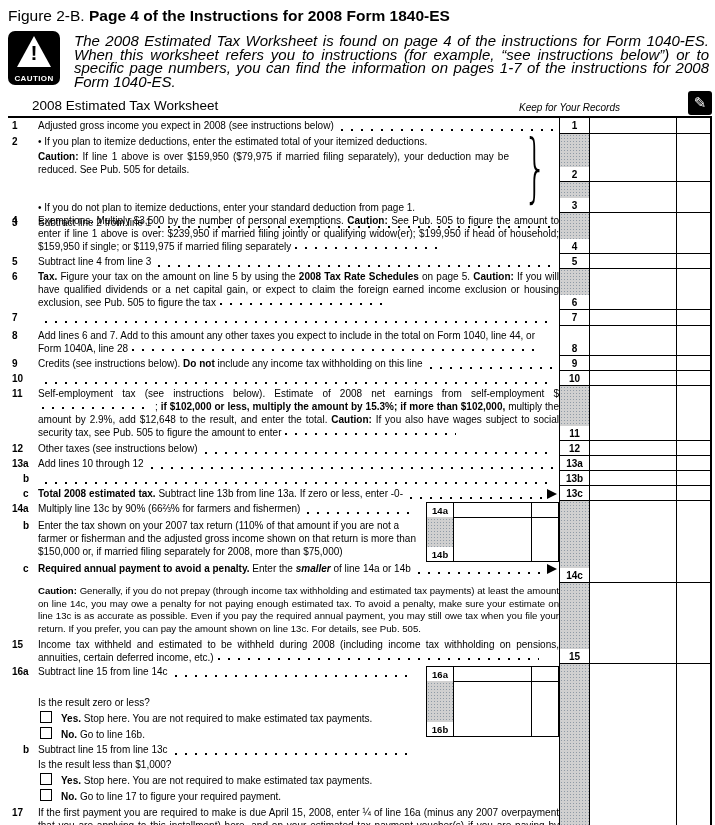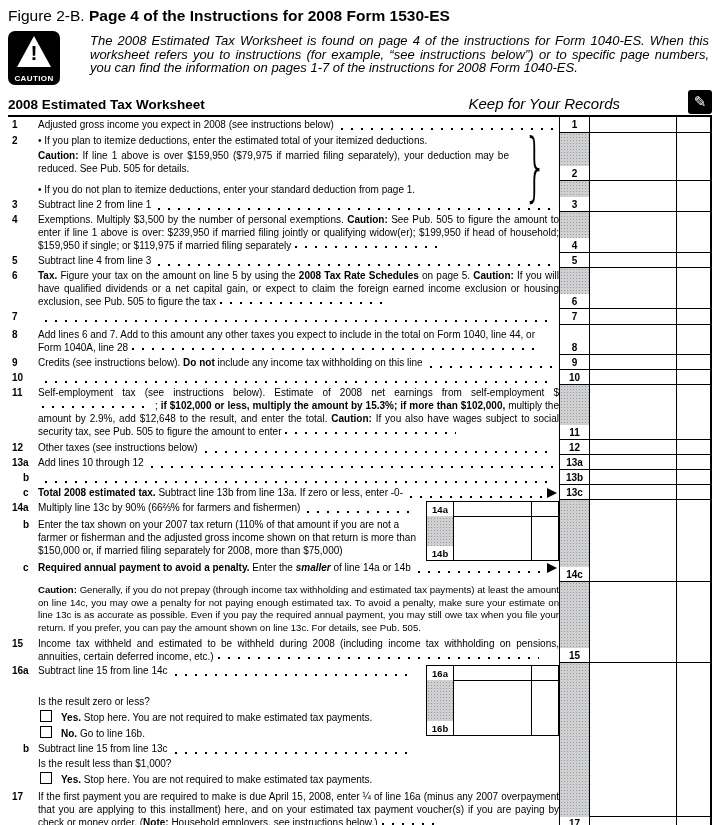--- a/index.html
+++ b/index.html
@@ -8,26 +8,26 @@
 
   
   .figtitle{padding:7px 6px 2px 8px;font-size:15.5px;}
   .figtitle .flabel{font-weight:normal;}
   .figtitle .ftext{font-weight:bold;}
   .cautionrow{display:flex;padding:4px 6px 2px 8px;align-items:flex-start;}
   .cbadge{width:52px;height:54px;background:#000;border-radius:7px;flex:0 0 52px;position:relative;}
   .cbadge .tri{position:absolute;left:9px;top:5px;width:0;height:0;border-left:17px solid transparent;border-right:17px solid transparent;border-bottom:31px solid #fff;}
   .cbadge .excl{position:absolute;left:0;right:0;top:9px;text-align:center;font-weight:900;font-size:21px;color:#000;line-height:26px;}
   .cbadge .cword{position:absolute;left:0;right:0;bottom:2px;text-align:center;color:#fff;font-weight:bold;font-size:8px;letter-spacing:.4px;}
-  .cnote{flex:1;margin-left:30px;font-style:italic;font-size:13px;line-height:13.5px;text-align:justify;padding-top:3px;}
+  .cnote{flex:1;margin-left:14px;font-style:italic;font-size:15px;line-height:13.5px;text-align:justify;padding-top:3px;}
 
   
   .bar{display:flex;align-items:flex-end;padding:8px 0 3px 8px;position:relative;margin-right:3px;}
-  .bar .wtitle{font-weight:bold;font-size:13.5px;}
-  .bar .keep{margin-left:auto;margin-right:92px;font-style:italic;font-size:15px;}
+  .bar .wtitle{font-weight:normal;font-size:13.5px;margin-left:24px;}
+  .bar .keep{margin-left:auto;margin-right:92px;font-style:italic;font-size:10px;}
   .bar .pencil{position:absolute;right:0;bottom:1px;width:24px;height:24px;background:#000;border-radius:3px;color:#fff;display:flex;align-items:center;justify-content:center;font-size:15px;}
 
   
   .worksheet{margin:0 3px 0 8px;border-top:2.5px solid #000;border-bottom:2.5px solid #000;position:relative;font-size:10px;line-height:13px;}
   .wrow{display:flex;align-items:stretch;}
   .wcontent{flex:1;position:relative;padding-top:1px;min-width:0;}
   .wnum{width:29px;flex:0 0 29px;border-left:1.5px solid #000;border-right:1.5px solid #000;display:flex;flex-direction:column;background:#fff;}
   .wamt{width:86px;flex:0 0 86px;position:relative;background:#fff;}
   .wcents{width:33px;flex:0 0 33px;border-left:1.5px solid #000;border-right:2px solid #000;position:relative;background:#fff;}
   .line .wnum,.line .wamt,.line .wcents{border-bottom:1.5px solid #000;}
@@ -64,21 +64,21 @@
   .ibox .ivcents{position:absolute;right:26px;top:0;bottom:0;border-left:1.2px solid #000;}
   .pad-ibox{padding-right:140px;}
   .l17{position:absolute;left:0;right:0;bottom:0;height:14px;border-top:1.5px solid #000;}
 </style>
 </head>
 <body>
 
 <div class="page">
 
   <div class="figtitle">
-    <span class="flabel">Figure 2-B.</span><span class="ftext"> Page 4 of the Instructions for 2008 Form 1530-ES</span>
+    <span class="flabel">Figure 2-B.</span><span class="ftext"> Page 4 of the Instructions for 2008 Form 1840-ES</span>
   </div>
 
   <div class="cautionrow">
     <div class="cbadge">
       <div class="tri"></div>
       <div class="excl">!</div>
       <div class="cword">CAUTION</div>
     </div>
     <div class="cnote">The 2008 Estimated Tax Worksheet is found on page 4 of the instructions for Form 1040-ES. When this worksheet refers you to instructions (for example, “see instructions below”) or to specific page numbers, you can find the information on pages 1-7 of the instructions for 2008 Form 1040-ES.</div>
   </div>
@@ -123,21 +123,21 @@
       <div class="wnum">
           <div class="nfill shade"></div>
           <div class="nlabel">2</div>
         </div>
       <div class="wamt"></div>
       <div class="wcents"></div>
     </div>
 
     <div class="wrow line" style="height:31px">
       <div class="wcontent">
-        <div class="para" style="margin-top:1px">
+        <div class="para" style="margin-top:18px">
           <div class="pnum"></div>
           <div class="ptxt"><span>•  If you do not plan to itemize deductions, enter your standard deduction from page 1.</span></div>
         </div>
         <div class="para" style="margin-top:2px">
           <div class="pnum">3</div>
           <div class="ptxt flexline">
               <span><span>Subtract line 2 from line 1</span></span>
               <div class="dots"></div>
             </div>
         </div>
@@ -437,20 +437,24 @@
               </div>
           </div>
           <div class="para" style="margin-top:2px">
             <div class="pnum"></div>
             <div class="ptxt">Is the result less than $1,000?</div>
           </div>
           <div class="para" style="margin-top:2px">
             <div class="pnum"></div>
             <div class="ptxt"><span class="cb"></span><span><span class="seg-b">Yes.</span><span>  Stop here. You are not required to make estimated tax payments.</span></span></div>
           </div>
+          <div class="para" style="margin-top:2px">
+            <div class="pnum"></div>
+            <div class="ptxt"><span class="cb"></span><span><span class="seg-b">No.</span><span>  Go to line 17 to figure your required payment.</span></span></div>
+          </div>
         </div>
         <div class="para" style="margin-top:4px;margin-bottom:2px">
           <div class="pnum">17</div>
           <div class="ptxt just"><span>If the first payment you are required to make is due April 15, 2008, enter ¼ of line 16a (minus any 2007 overpayment that you are applying to this installment) here, and on your estimated tax payment voucher(s) if you are paying by check or money order. (</span><span class="seg-b">Note:</span><span class="seg-i"> Household employers, see instructions below.)</span><span class="idots" style="width: 58px;"></span></div>
         </div>
       </div>
       <div class="wnum">
           <div class="nfill shade"></div>
           <div class="nlabel">17</div>
         </div>

